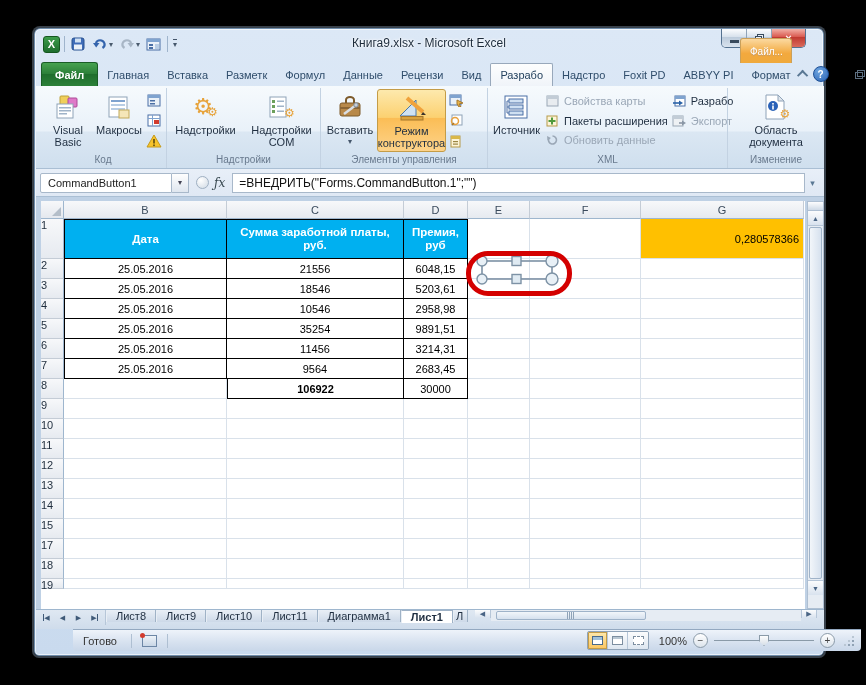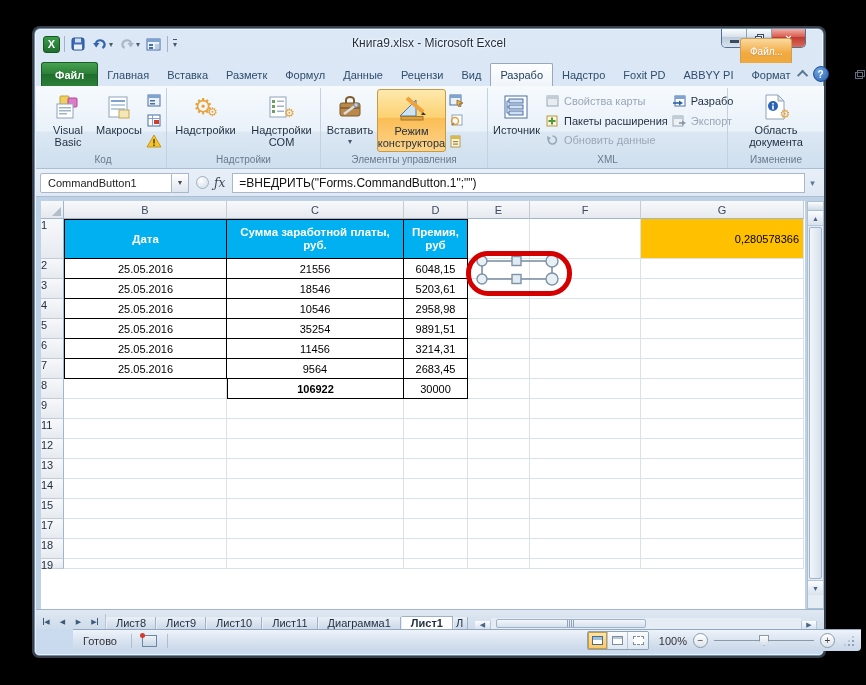--- a/index.html
+++ b/index.html
@@ -120,21 +120,21 @@
     background:linear-gradient(#fbfcfd,#d8e2ee); border-bottom:1px solid #b6c6d8; }
   .vs-thumb { height:352px; background:linear-gradient(90deg,#f2f6fa,#d6e1ee); border:1px solid #9fb3c9; border-radius:2px; margin:1px; }
   .vs-down { border-top:1px solid #b6c6d8; border-bottom:none; }
 
   
   .ring { position:absolute; left:430px; top:54px; width:106px; height:45px; border:5px solid #d40000; border-radius:22px; z-index:5; }
   .ctl { position:absolute; left:434px; top:57px; width:100px; height:38px; z-index:4; }
 
   
   .sheetbar { position:absolute; left:1px; top:580px; width:788px; height:20px; background:linear-gradient(#dfe8f2,#cfdcEB);
-    border-top:1px solid #9eb6ce; display:flex; align-items:flex-end; }
+    border-top:1px solid #9eb6ce; display:flex; align-items:flex-start; }
   .nav { display:flex; align-items:center; padding:0 3px; gap:1px; border-right:1px solid #b6c6d8; }
   .navb { width:15px; height:15px; display:flex; align-items:center; justify-content:center; font-size:7px; color:#3f5a78; }
   .navb .bar { width:1px; height:7px; background:#3f5a78; }
   .stab { display:flex; align-items:center; justify-content:center; font-size:11px; color:#1f2e40; padding:0 9px;
     background:linear-gradient(#e9eff6,#cdd9e8); border-right:1px solid #9fb2c6; border-left:1px solid #e8eef5; white-space:nowrap; }
   .stab.chart {}
   .stab.active { background:#fff; font-weight:bold; border-top:1px solid #9fb2c6; }
   .stab.cut { width:15px; padding:0 2px; overflow:hidden; justify-content:flex-start; }
   .tabsplit { width:7px; background:linear-gradient(90deg,#f5f8fb,#cfdae7); border-right:1px solid #9fb2c6; }
   .hs-btn { width:16px; display:flex; align-items:center; justify-content:center; font-size:7px; color:#4a6585;
@@ -603,20 +603,29 @@
             <div class="row">
               <div class="rowhdr">9</div>
               <div class="cell c-b"></div>
               <div class="cell c-c"></div>
               <div class="cell c-d"></div>
               <div class="cell c-e"></div>
               <div class="cell c-f"></div>
               <div class="cell c-g"></div>
             </div>
             <div class="row">
+              <div class="rowhdr">10</div>
+              <div class="cell c-b"></div>
+              <div class="cell c-c"></div>
+              <div class="cell c-d"></div>
+              <div class="cell c-e"></div>
+              <div class="cell c-f"></div>
+              <div class="cell c-g"></div>
+            </div>
+            <div class="row">
               <div class="rowhdr">11</div>
               <div class="cell c-b"></div>
               <div class="cell c-c"></div>
               <div class="cell c-d"></div>
               <div class="cell c-e"></div>
               <div class="cell c-f"></div>
               <div class="cell c-g"></div>
             </div>
             <div class="row">
               <div class="rowhdr">12</div>

